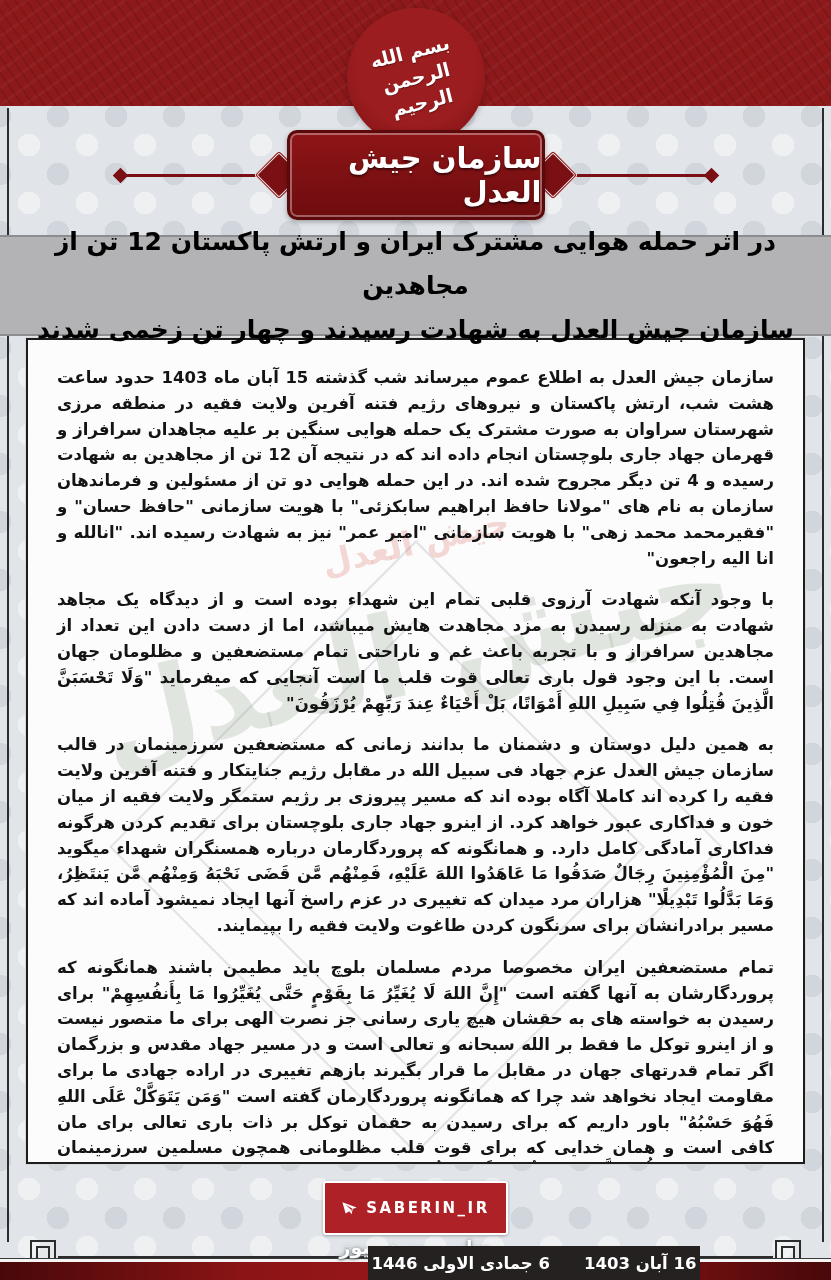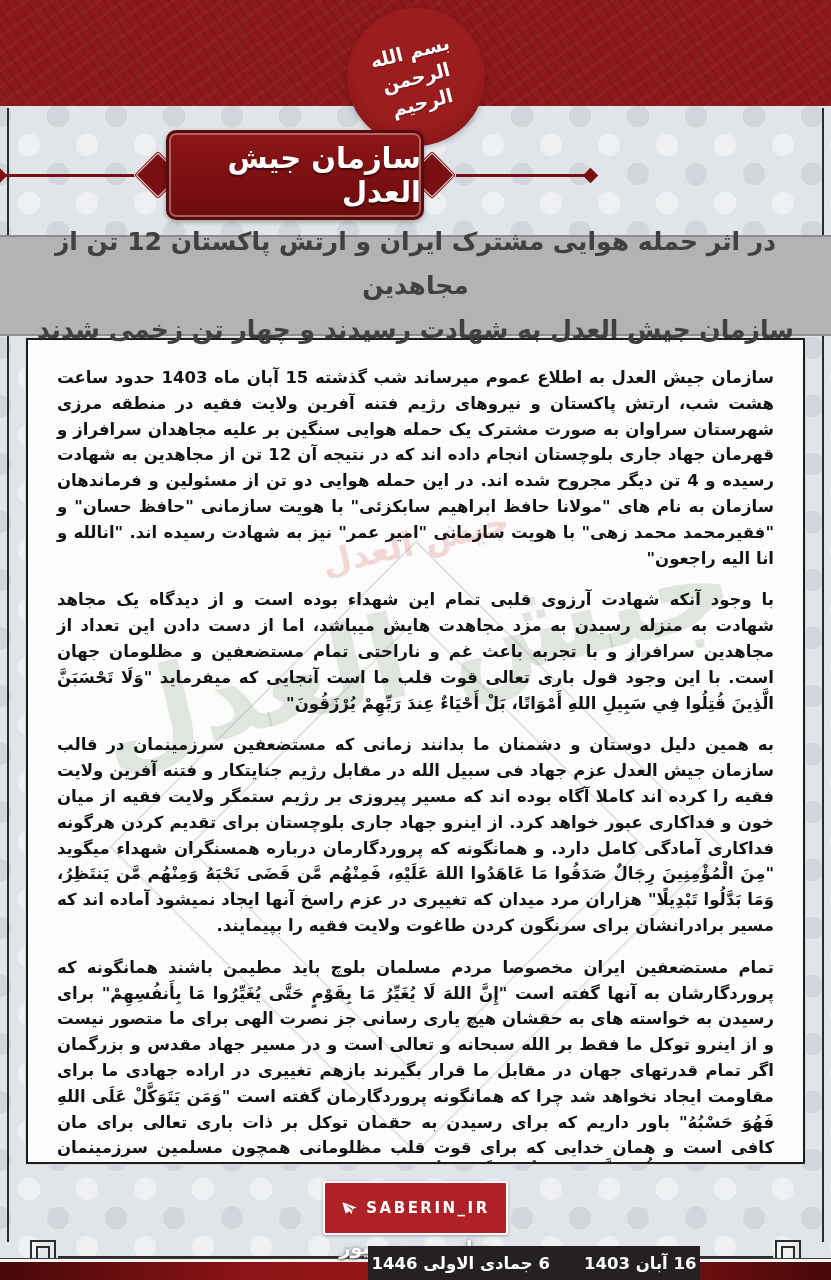--- a/index.html
+++ b/index.html
@@ -28,21 +28,21 @@
     z-index:6; box-shadow:0 2px 6px rgba(0,0,0,.25);
   }
   .medallion-text{
     width:96px; color:#fff; font-weight:bold; font-size:19px; line-height:26px;
     transform:rotate(-14deg); direction:rtl;
     text-shadow:0 1px 1px rgba(0,0,0,.4);
   }
   
   .banner-row{
     position:absolute; top:132px; left:0; right:0; height:86px; z-index:6;
-    display:flex; align-items:center; justify-content:flex-start;
+    display:flex; align-items:center; justify-content:center;
   }
   .banner-line{width:150px; height:3px; background:#7a1013; position:relative;}
   .banner-line::before{
     content:''; position:absolute; top:-4px; width:11px; height:11px;
     background:#7a1013; transform:rotate(45deg);
   }
   .banner-line.left::before{left:-6px;}
   .banner-line.right::before{right:-6px;}
   .finial{
     width:30px; height:30px; background:#7a1013; transform:rotate(45deg);
@@ -57,21 +57,21 @@
   }
   .cartouche span{
     color:#fff; font-weight:bold; font-size:29px; direction:rtl;
     text-shadow:0 2px 2px rgba(0,0,0,.5);
   }
   
   .headline{
     position:absolute; top:235px; left:0; right:0; height:97px; z-index:7;
     background:#b3b3b5; border-top:2px solid #8d8d90; border-bottom:2px solid #8d8d90;
     display:flex; flex-direction:column; align-items:center; justify-content:center;
-    direction:rtl; color:#404040; font-weight:bold; font-size:25px; line-height:44px;
+    direction:rtl; color:#000000; font-weight:bold; font-size:25px; line-height:44px;
     text-align:center;
   }
   
   .frame-v{position:absolute; top:108px; width:2px; background:#2c2c2c; z-index:1;}
   .frame-v.left{left:7px; bottom:38px;}
   .frame-v.right{right:7px; bottom:38px;}
   .frame-h{position:absolute; left:58px; right:58px; bottom:22px; height:2px; background:#2c2c2c; z-index:1;}
   .knot{position:absolute; width:22px; height:22px; border:2px solid #2c2c2c; bottom:14px; z-index:1; background:rgba(255,255,255,.15);}
   .knot::before{content:''; position:absolute; inset:4px; border:2px solid #2c2c2c;}
   .knot.left{left:30px;}

